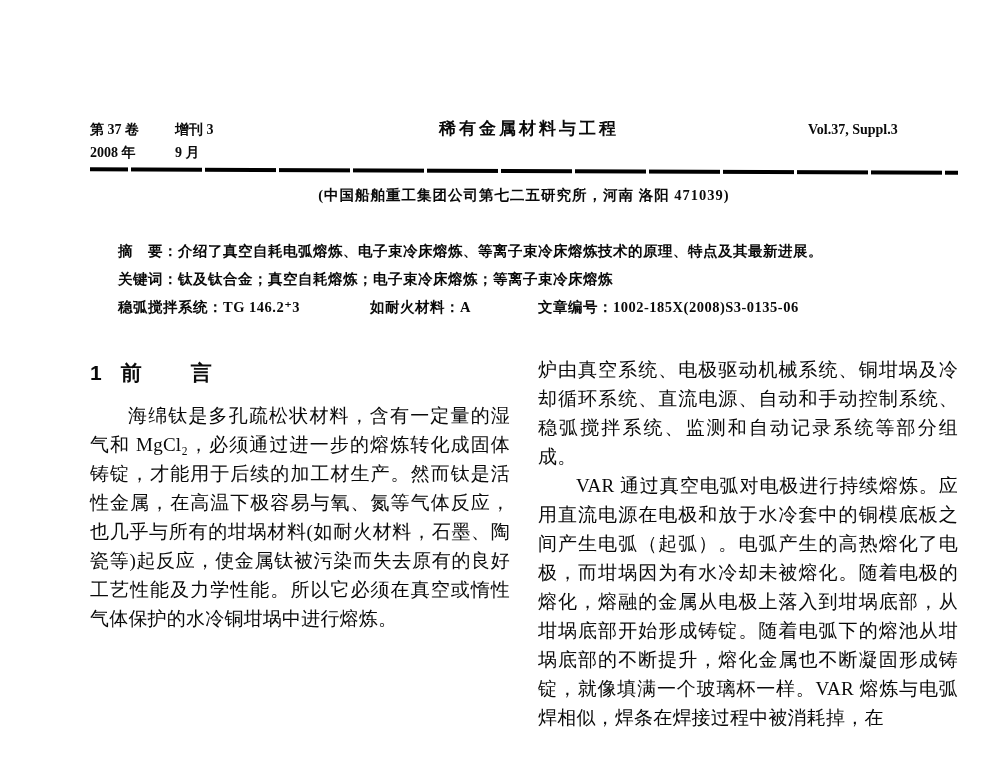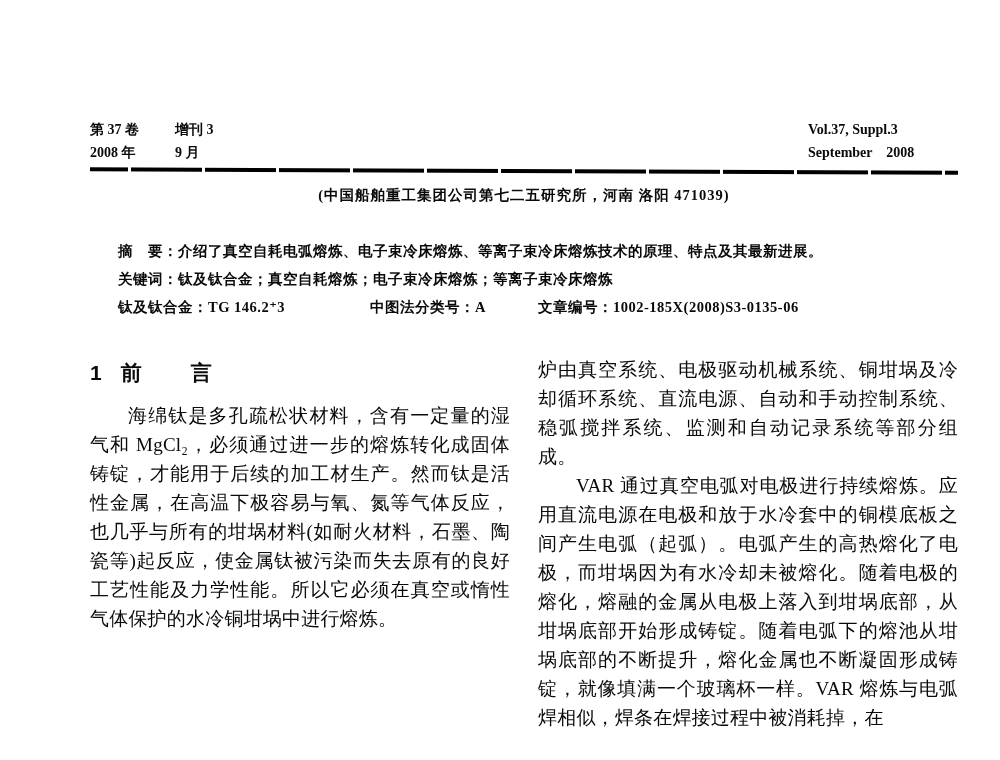--- a/index.html
+++ b/index.html
@@ -109,41 +109,41 @@
       <div class="jh-row">
         <span class="jh-cell-a">第 37 卷</span>
         <span class="jh-cell-b">增刊 3</span>
       </div>
       <div class="jh-row">
         <span class="jh-cell-a">2008 年</span>
         <span class="jh-cell-b">9 月</span>
       </div>
     </div>
     <div class="jh-center">
+      <div class="journal-cn">稀有金属材料与工程</div>
     </div>
     <div class="jh-right">
       <div>Vol.37, Suppl.3</div>
-      <div>September　2008</div>
     </div>
   </div>
 
   <div class="header-rule"></div>
 
   <div class="affiliation">(中国船舶重工集团公司第七二五研究所，河南 洛阳 471039)</div>
 
   <div class="meta">
     <p class="abstract-line">
       <span class="label">摘　要：</span><span>介绍了真空自耗电弧熔炼、电子束冷床熔炼、等离子束冷床熔炼技术的原理、特点及其最新进展。</span>
     </p>
     <p class="keywords-line">
       <span class="label">关键词：</span><span>钛及钛合金；真空自耗熔炼；电子束冷床熔炼；等离子束冷床熔炼</span>
     </p>
     <p class="clc-line">
-      <span class="clc-seg-1"><span class="label">钛及钛合金：</span><span>TG 146.2⁺3</span></span>
-      <span class="clc-seg-2"><span class="label">中图法分类号：</span><span>A</span></span>
+      <span class="clc-seg-1"><span class="label">稳弧搅拌系统：</span><span>TG 146.2⁺3</span></span>
+      <span class="clc-seg-2"><span class="label">如耐火材料：</span><span>A</span></span>
       <span class="clc-seg-3"><span class="label">文章编号：</span><span>1002-185X(2008)S3-0135-06</span></span>
     </p>
   </div>
 
   <div class="columns">
     <div class="col col-left">
       <h2 class="section-heading">
         <span class="sh-num">1</span><span class="sh-title">前　言</span>
       </h2>
       <p class="para indent">海绵钛是多孔疏松状材料，含有一定量的湿气和 MgCl₂，必须通过进一步的熔炼转化成固体铸锭，才能用于后续的加工材生产。然而钛是活性金属，在高温下极容易与氧、氮等气体反应，也几乎与所有的坩埚材料(如耐火材料，石墨、陶瓷等)起反应，使金属钛被污染而失去原有的良好工艺性能及力学性能。所以它必须在真空或惰性气体保护的水冷铜坩埚中进行熔炼。</p>

